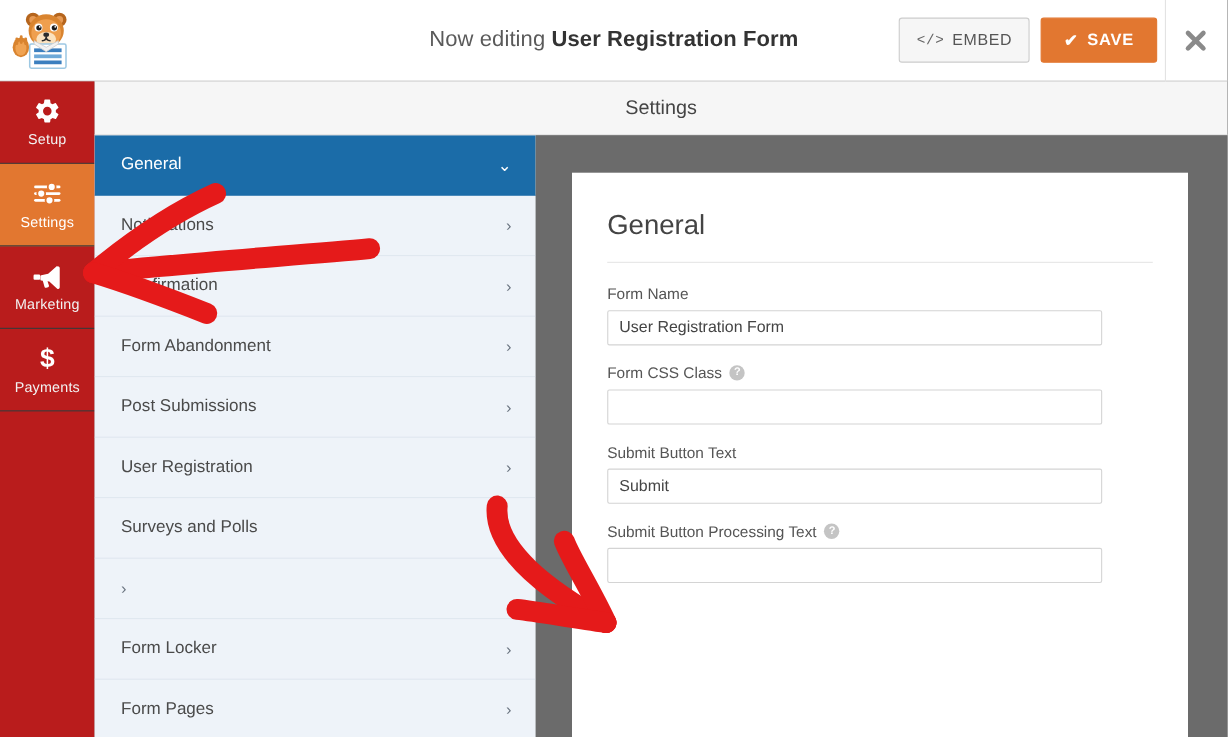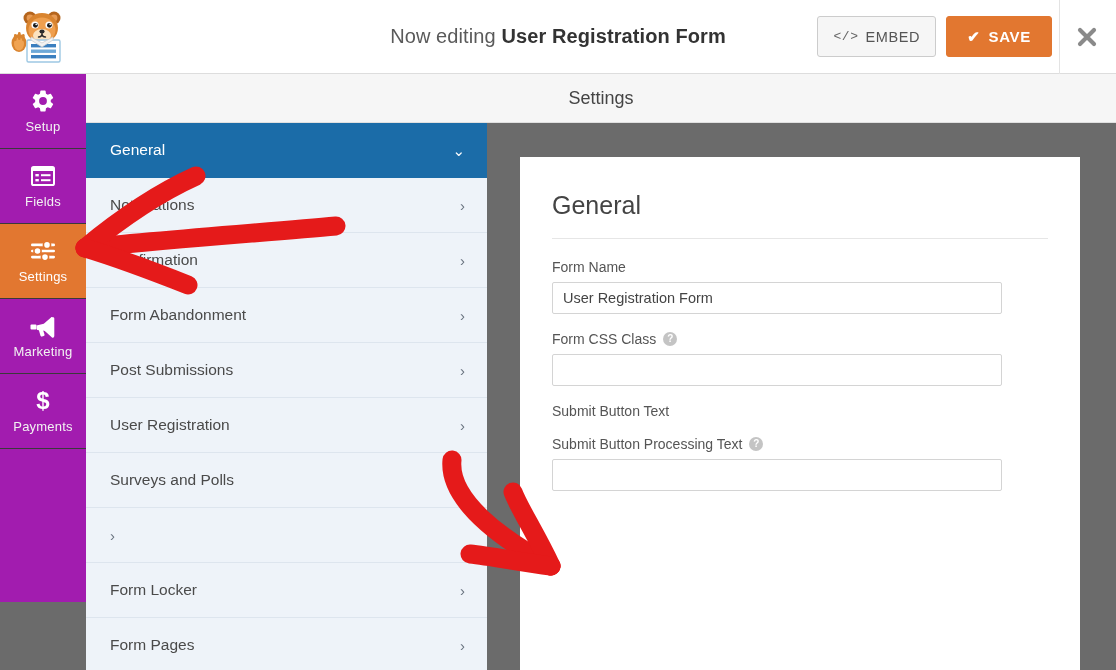--- a/index.html
+++ b/index.html
@@ -28,21 +28,21 @@
   .btn-save{
     display:flex;align-items:center;gap:8px;
     height:41px;padding:0 20px;box-sizing:border-box;
     background:#e27730;border:1px solid #e27730;border-radius:3px;
     color:#fff;font-size:15px;font-weight:bold;letter-spacing:.7px;cursor:pointer;
   }
   .close-x{position:absolute;right:12px;top:20px;width:34px;height:34px;display:flex;align-items:center;justify-content:center;cursor:pointer;}
   .divider-v{position:absolute;right:56px;top:0;width:1px;height:74px;background:#e3e3e3;}
 
   
-  .sidebar{position:absolute;left:0;top:74px;width:86px;height:528px;background:#a21caf;}
+  .sidebar{position:absolute;left:0;top:74px;width:86px;height:596px;background:#b91c1c;}
   .side-item{
     position:relative;width:86px;height:75px;box-sizing:border-box;
     border-bottom:1px solid #3a3a3a;
     display:flex;flex-direction:column;align-items:center;justify-content:center;gap:5px;
     color:#f2f2f2;cursor:pointer;
   }
   .side-item .s-label{font-size:13px;letter-spacing:.2px;}
   .side-item.active{background:#e27730;color:#fff;}
   .side-icon{height:26px;display:flex;align-items:center;justify-content:center;}
 
@@ -165,33 +165,20 @@
 
     <div class="side-item">
       <span class="side-icon">
         <svg width="26" height="26" viewBox="0 0 24 24" fill="#ffffff">
           <path d="M19.14 12.94a7.07 7.07 0 000-1.88l2.03-1.58a.5.5 0 00.12-.64l-1.92-3.32a.5.5 0 00-.61-.22l-2.39.96a7.03 7.03 0 00-1.62-.94l-.36-2.54a.5.5 0 00-.5-.42h-3.84a.5.5 0 00-.5.42l-.36 2.54c-.58.24-1.12.55-1.62.94l-2.39-.96a.5.5 0 00-.61.22L2.65 8.84a.5.5 0 00.12.64l2.03 1.58a7.07 7.07 0 000 1.88l-2.03 1.58a.5.5 0 00-.12.64l1.92 3.32c.13.22.39.3.61.22l2.39-.96c.5.39 1.04.7 1.62.94l.36 2.54c.04.24.25.42.5.42h3.84c.25 0 .46-.18.5-.42l.36-2.54c.58-.24 1.12-.55 1.62-.94l2.39.96c.22.08.48 0 .61-.22l1.92-3.32a.5.5 0 00-.12-.64l-2.03-1.58zM12 15.6A3.6 3.6 0 1112 8.4a3.6 3.6 0 010 7.2z"></path>
         </svg>
       </span>
       <span class="s-label">Setup</span>
     </div>
 
-    <div class="side-item">
-      <span class="side-icon">
-        <svg width="26" height="24" viewBox="0 0 26 24">
-          <rect x="2" y="3" width="22" height="18" rx="1.6" fill="none" stroke="#ffffff" stroke-width="2"></rect>
-          <rect x="2" y="3" width="22" height="4" fill="#ffffff"></rect>
-          <rect x="5.4" y="10" width="3.4" height="2.4" fill="#ffffff"></rect>
-          <rect x="5.4" y="15" width="3.4" height="2.4" fill="#ffffff"></rect>
-          <rect x="11" y="10.2" width="9.5" height="2" fill="#ffffff"></rect>
-          <rect x="11" y="15.2" width="9.5" height="2" fill="#ffffff"></rect>
-        </svg>
-      </span>
-      <span class="s-label">Fields</span>
-    </div>
 
     <div class="side-item active">
       <span class="side-icon">
         <svg width="28" height="24" viewBox="0 0 28 24">
           <rect x="2" y="4.6" width="24" height="2.6" rx="1.3" fill="#ffffff"></rect>
           <rect x="2" y="10.7" width="24" height="2.6" rx="1.3" fill="#ffffff"></rect>
           <rect x="2" y="16.8" width="24" height="2.6" rx="1.3" fill="#ffffff"></rect>
           <circle cx="18" cy="5.9" r="3.6" fill="#ffffff" stroke="#e27730" stroke-width="1.6"></circle>
           <circle cx="8.5" cy="12" r="3.6" fill="#ffffff" stroke="#e27730" stroke-width="1.6"></circle>
           <circle cx="16" cy="18.1" r="3.6" fill="#ffffff" stroke="#e27730" stroke-width="1.6"></circle>
@@ -294,20 +281,21 @@
           <span>Form CSS Class</span>
           <span class="help">?</span>
         </div>
         <input class="finput" type="text" value="" style="">
       </div>
 
       <div class="field">
         <div class="flabel">
           <span>Submit Button Text</span>
         </div>
+        <input class="finput" type="text" value="Submit" style="">
       </div>
 
       <div class="field">
         <div class="flabel">
           <span>Submit Button Processing Text</span>
           <span class="help">?</span>
         </div>
         <input class="finput" type="text" value="" style="">
       </div>
     </div>

